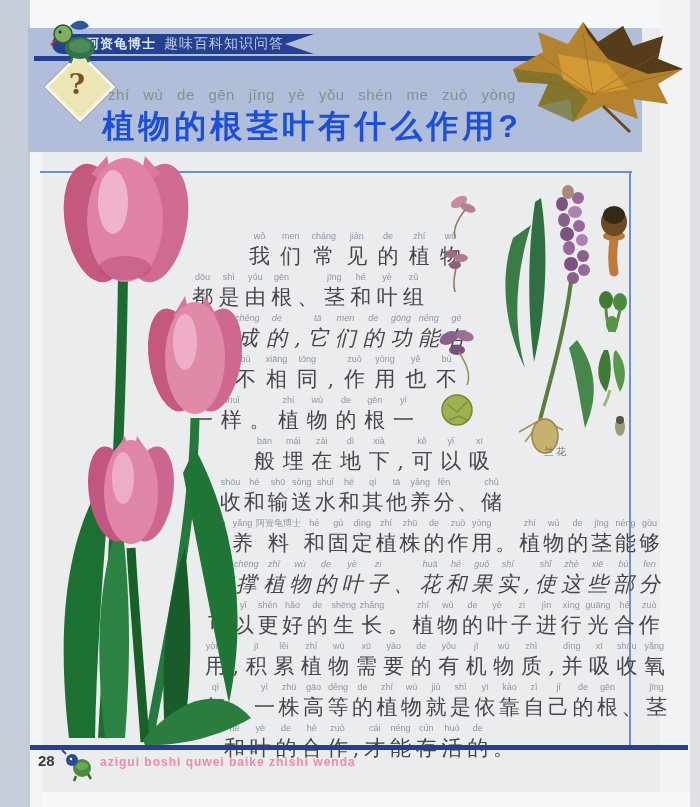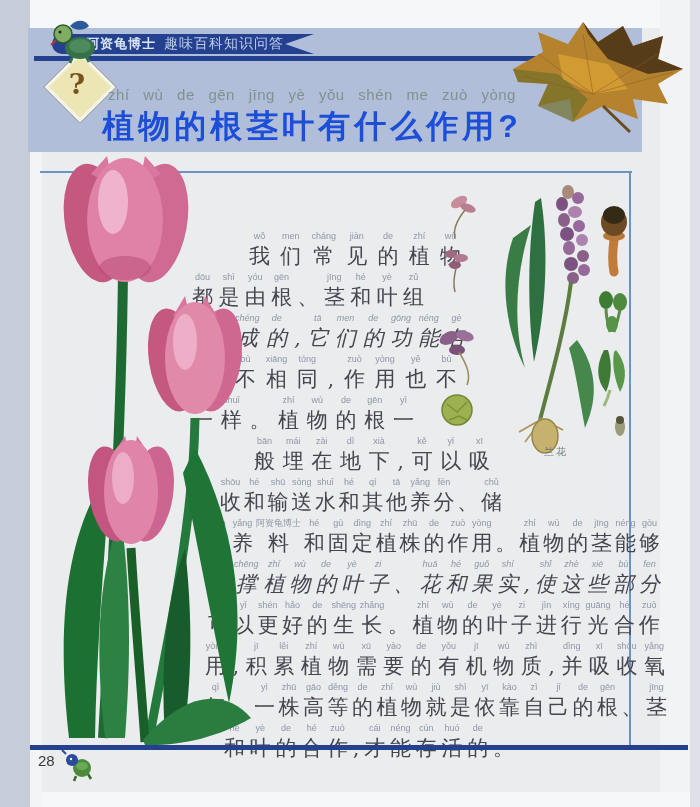--- a/index.html
+++ b/index.html
@@ -58,21 +58,21 @@
   .text-line:nth-child(8){margin-left:16px;width:452px;}
   .text-line:nth-child(9){margin-left:16px;width:452px;font-style:italic;}
   .text-line:nth-child(10){margin-left:16px;width:452px;}
   .text-line:nth-child(11){margin-left:13px;width:460px;}
   .text-line:nth-child(12){margin-left:13px;width:462px;}
   .text-line:nth-child(13){margin-left:32px;width:290px;}
 
   .orchid-caption{position:absolute;left:544px;top:445px;font-size:10px;color:#6a7a7a;letter-spacing:2px;}
 
   
-  .footer-page{position:absolute;left:38px;top:752px;font-size:15px;font-weight:normal;color:#3a3a40;}
+  .footer-page{position:absolute;left:38px;top:752px;font-size:15px;font-weight:bold;color:#3a3a40;}
   .footer-pinyin{position:absolute;left:100px;top:755px;font-size:12px;font-weight:bold;color:#f08aa6;letter-spacing:1px;}
 
   svg{position:absolute;}
 </style>
 </head>
 <body>
 
 <div id="page">
 
   <div class="top-band"></div>
@@ -915,14 +915,15 @@
 
   <svg style="left:60px;top:748px;" width="36" height="36" viewBox="0 0 36 36">
     <path d="M6,6 L2,2" stroke="#2a4a9a" stroke-width="2"></path>
     <circle cx="22" cy="20" r="9" fill="#4d8a3c"></circle>
     <ellipse cx="22" cy="18" rx="6" ry="4" fill="#6aa85a"></ellipse>
     <circle cx="12" cy="12" r="6" fill="#2a4a9a"></circle>
     <circle cx="11" cy="11" r="1.2" fill="#ffffff"></circle>
     <path d="M16,28 L14,33 M28,26 L31,31" stroke="#3a6a2c" stroke-width="2.5"></path>
   </svg>
 
+  <div class="footer-pinyin">azigui boshi quwei baike zhishi wenda</div>
 
 </div>
 
 </body></html>

